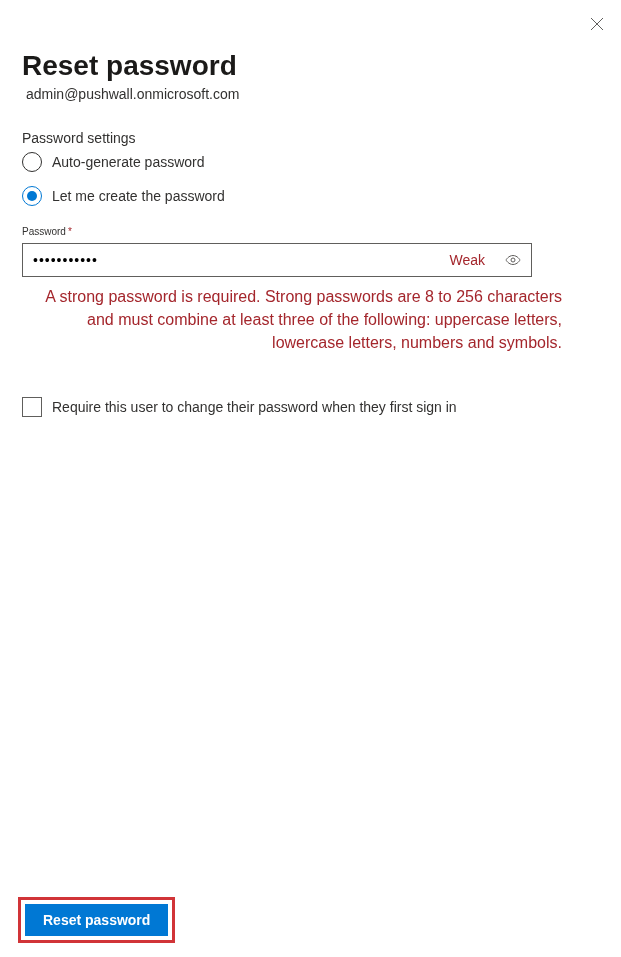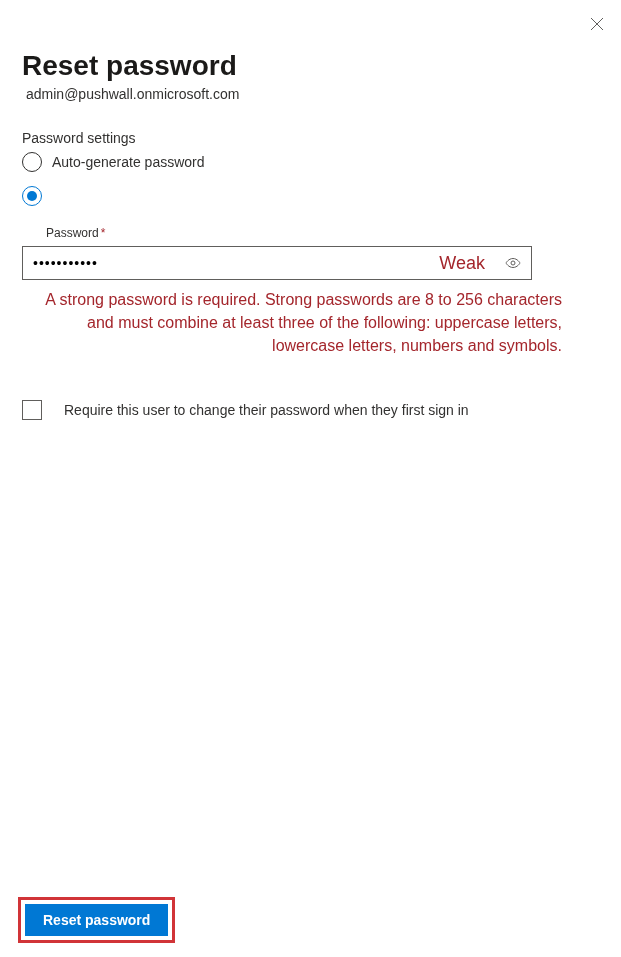--- a/index.html
+++ b/index.html
@@ -84,24 +84,23 @@
       display: none;
     }
     .radio-circle.selected .radio-dot {
       display: block;
     }
     .radio-label {
       font-size: 14px;
       color: #323130;
     }
     .field-label {
-      font-size: 12px;
+      font-size: 10px;
       color: #323130;
       margin-bottom: 6px;
-      margin-left: 24px;
     }
     .required-mark {
       color: #a4262c;
       margin-left: 2px;
     }
     .password-field-wrap {
       position: relative;
       width: 510px;
       border: 1px solid #605e5c;
       display: flex;
@@ -112,21 +111,21 @@
     .password-input {
       flex: 1;
       border: none;
       outline: none;
       padding: 6px 10px;
       font-size: 14px;
       font-family: inherit;
       letter-spacing: 1px;
     }
     .strength-text {
-      font-size: 18px;
+      font-size: 14px;
       color: #a4262c;
       padding-right: 10px;
     }
     .eye-btn {
       padding: 0 10px;
       cursor: pointer;
       color: #605e5c;
       display: flex;
       align-items: center;
     }
@@ -139,21 +138,20 @@
       color: #a4262c;
       line-height: 1.45;
       width: 540px;
       margin-bottom: 42px;
       text-align: right;
     }
     .checkbox-row {
       display: flex;
       align-items: center;
       cursor: pointer;
-      gap: 12px;
     }
     .checkbox-box {
       width: 20px;
       height: 20px;
       border: 1px solid #605e5c;
       margin-right: 10px;
       flex-shrink: 0;
     }
     .checkbox-label {
       font-size: 14px;
@@ -200,20 +198,21 @@
 
   <div class="radio-group">
     <div class="radio-option">
       <span class="radio-circle"></span>
       <span class="radio-label">Auto-generate password</span>
     </div>
     <div class="radio-option">
       <span class="radio-circle selected">
           <span class="radio-dot"></span>
         </span>
+      <span class="radio-label">Let me create the password</span>
     </div>
   </div>
 
   <div class="field-label">
     <span>Password</span><span class="required-mark">*</span>
   </div>
 
   <div class="password-field-wrap">
     <input class="password-input" type="text" value="•••••••••••" style="">
     <span class="strength-text">Weak</span>

